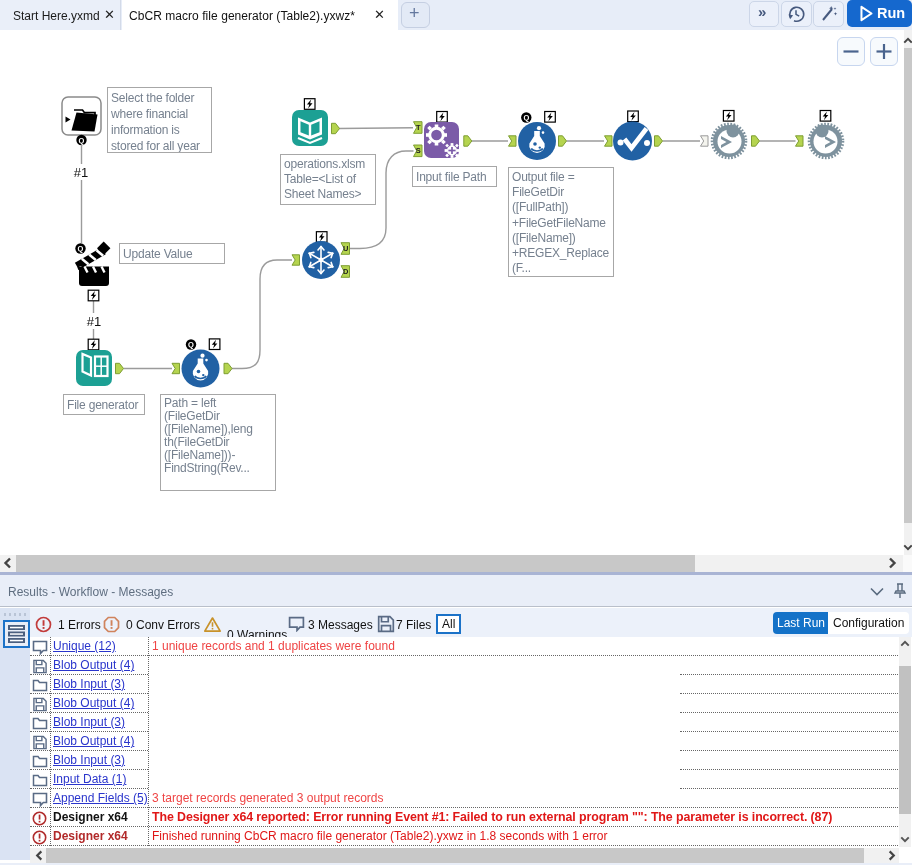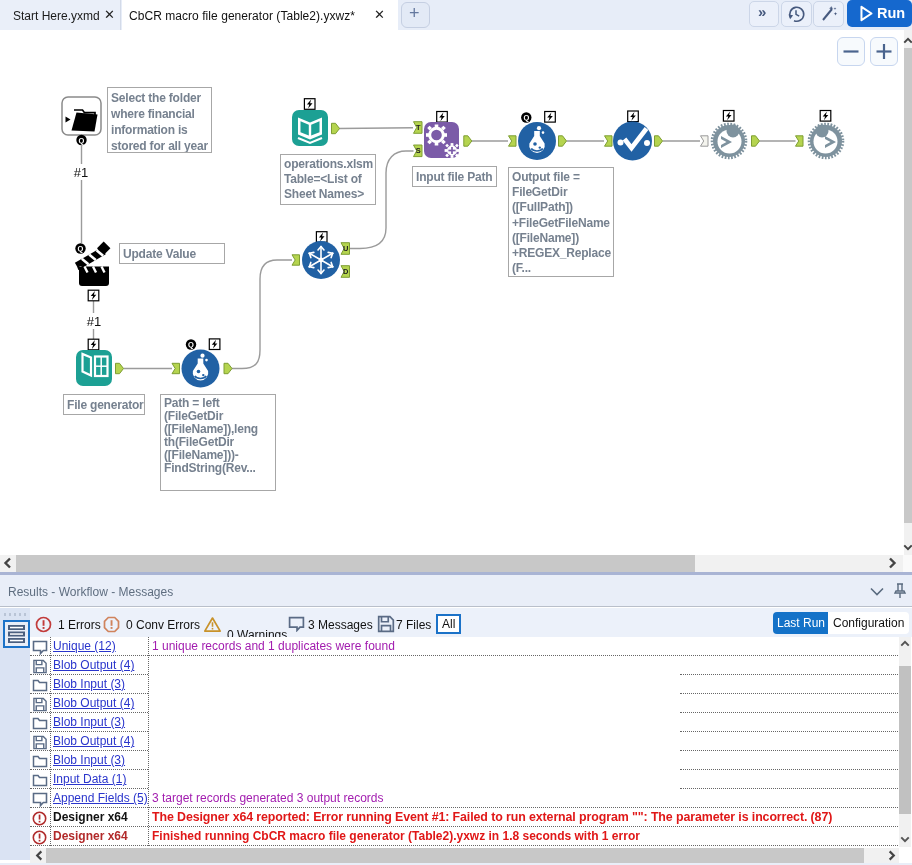--- a/index.html
+++ b/index.html
@@ -1,20 +1,20 @@
 <!DOCTYPE html>
 <html><head>
 <meta charset="utf-8">
 <style>
   * { margin:0; padding:0; box-sizing:border-box; }
   html,body { width:912px; height:865px; overflow:hidden; background:#fff;
     font-family:"Liberation Sans", sans-serif; }
   .abs { position:absolute; }
   .ann { position:absolute; background:#fff; border:1px solid #a7a7a7;
-    color:#76818f; font-weight:bold; font-size:12px; line-height:16px;
+    color:#76818f; font-weight:normal; font-size:12px; line-height:16px;
     padding:2px 2px 0 3px; white-space:nowrap; overflow:hidden; letter-spacing:-0.2px; }
 </style>
 </head>
 <body>
 
 <div class="abs" style="left:0;top:0;width:912px;height:30px;background:#e7edf8;"></div>
 <div class="abs" style="left:398px;top:30px;width:514px;height:2px;background:#eef2fa;"></div>
 <div class="abs" style="left:0;top:30px;width:122px;height:2px;background:#eef2fa;"></div>
 <div class="abs" style="left:0;top:0;width:121px;height:30px;background:#eaeff9;border-right:1px solid #d3dae8;"></div>
 <div class="abs" style="left:13px;top:9px;font-size:12px;color:#1a1a1a;">Start Here.yxmd</div>
@@ -371,21 +371,21 @@
   <g fill="#fff">
       <rect x="3" y="2.8" width="13" height="1.5"></rect>
       <rect x="3" y="9.3" width="13" height="1.5"></rect>
       <rect x="3" y="15.8" width="13" height="1.5"></rect>
     </g>
 </svg>
 
 <div class="abs" style="left:30px;top:637px;width:869px;height:211px;background:#fff;"></div>
 <style>
   .glink { position:absolute; left:53px; font-size:12px; color:#2a35cc; text-decoration:underline; }
-  .gmsg { position:absolute; left:152px; font-size:12px; color:#a21caf; }
+  .gmsg { position:absolute; left:152px; font-size:12px; color:#ef4444; }
   .dotH { position:absolute; height:1px; border-top:1px dotted #666; }
   .dotV { position:absolute; width:1px; border-left:1px dotted #666; }
   .gico { position:absolute; left:32px; }
 </style>
 
 <div class="dotV" style="left:50px;top:637px;height:209px;"></div>
 <div class="dotV" style="left:148px;top:637px;height:209px;"></div>
 
 <div class="dotH" style="left:30px;top:655px;width:868px;"></div>
 <div class="dotH" style="left:30px;top:674px;width:118px;"></div>
@@ -413,21 +413,21 @@
 <div class="glink" style="top:696px;">Blob Output (4)</div>
 <div class="glink" style="top:715px;">Blob Input (3)</div>
 <div class="glink" style="top:734px;">Blob Output (4)</div>
 <div class="glink" style="top:753px;">Blob Input (3)</div>
 <div class="glink" style="top:772px;">Input Data (1)</div>
 <div class="glink" style="top:791px;">Append Fields (5)</div>
 <div class="gmsg" style="top:791px;">3 target records generated 3 output records</div>
 <div class="abs" style="left:53px;top:810px;font-size:12px;font-weight:bold;color:#111;">Designer x64</div>
 <div class="gmsg" style="top:810px;font-weight:bold;color:#e01717;font-size:12.4px;letter-spacing:-0.1px;">The Designer x64 reported: Error running Event #1: Failed to run external program "": The parameter is incorrect. (87)</div>
 <div class="abs" style="left:53px;top:829px;font-size:12px;font-weight:bold;color:#b22a2a;">Designer x64</div>
-<div class="gmsg" style="top:829px;font-weight:bold;color:#e01717;">Finished running CbCR macro file generator (Table2).yxwz in 1.8 seconds with 1 error</div>
+<div class="gmsg" style="top:829px;font-weight:normal;color:#e01717;">Finished running CbCR macro file generator (Table2).yxwz in 1.8 seconds with 1 error</div>
 
 <svg class="gico" style="top:640px;" width="16" height="15" viewBox="0 0 16 15">
     <path d="M1.5,1.5 h13 v9 h-3.2 l-2.8,3 v-3 h-7 z" fill="none" stroke="#5a6b85" stroke-width="1.6"></path>
   </svg>
 <svg class="gico" style="top:659px;" width="16" height="15" viewBox="0 0 16 16">
     <path d="M1.5,1.5 h10 l3,3 v10 h-13 z M4,1.5 v4.5 h6 v-4.5 M4,14.5 v-5 h8 v5" fill="none" stroke="#5a6b85" stroke-width="1.5"></path>
   </svg>
 <svg class="gico" style="top:678px;" width="16" height="15" viewBox="0 0 16 15">
     <path d="M1.5,12.5 v-10 h4.5 l1.5,2 h7 v8 z" fill="none" stroke="#5a6b85" stroke-width="1.5"></path>
   </svg>

